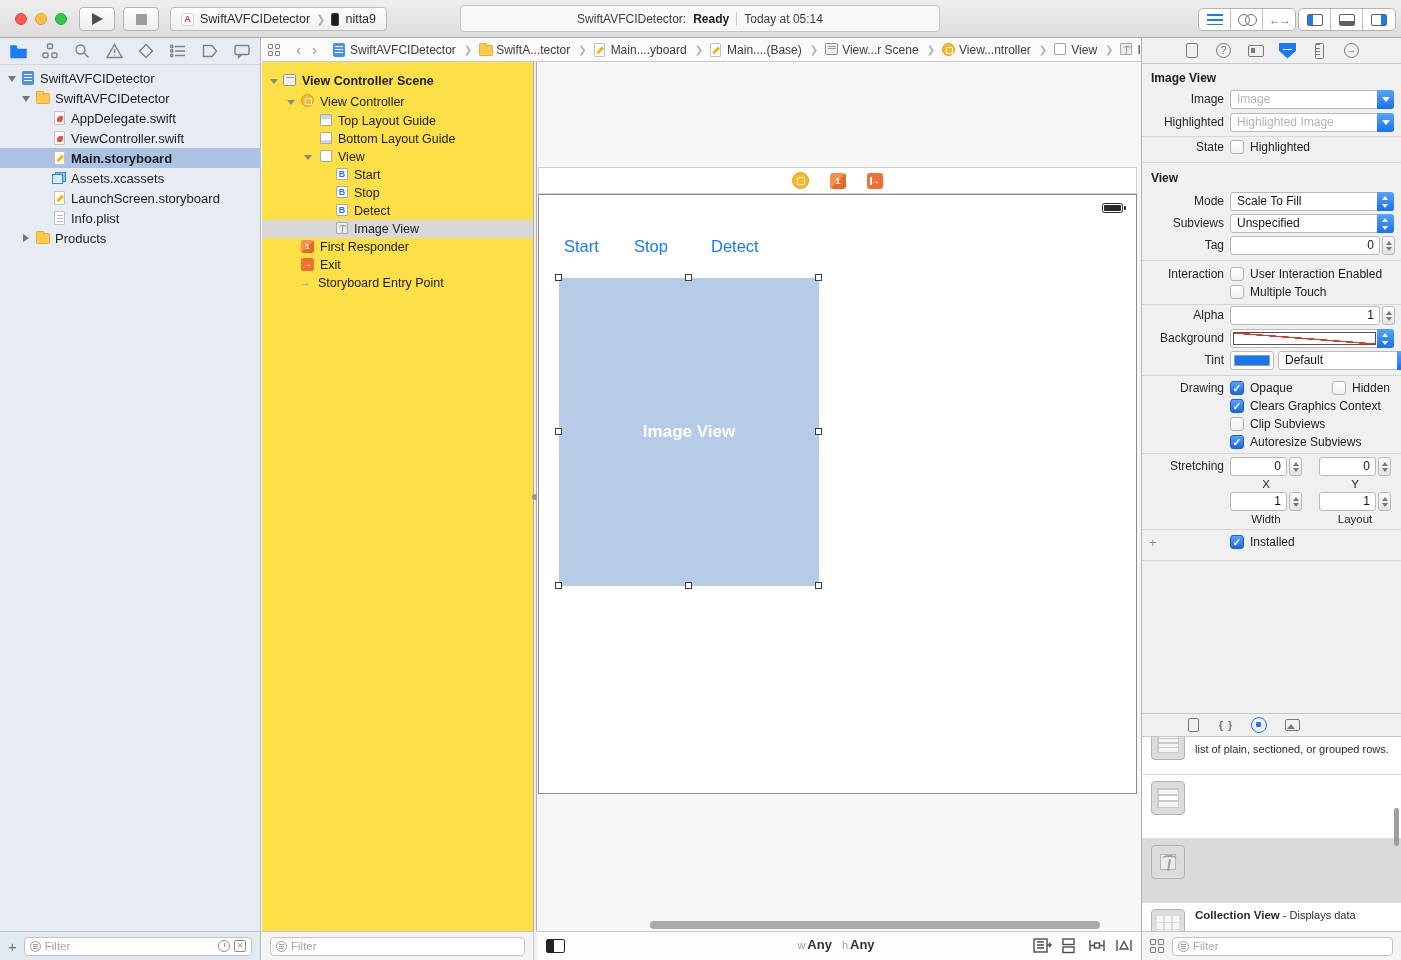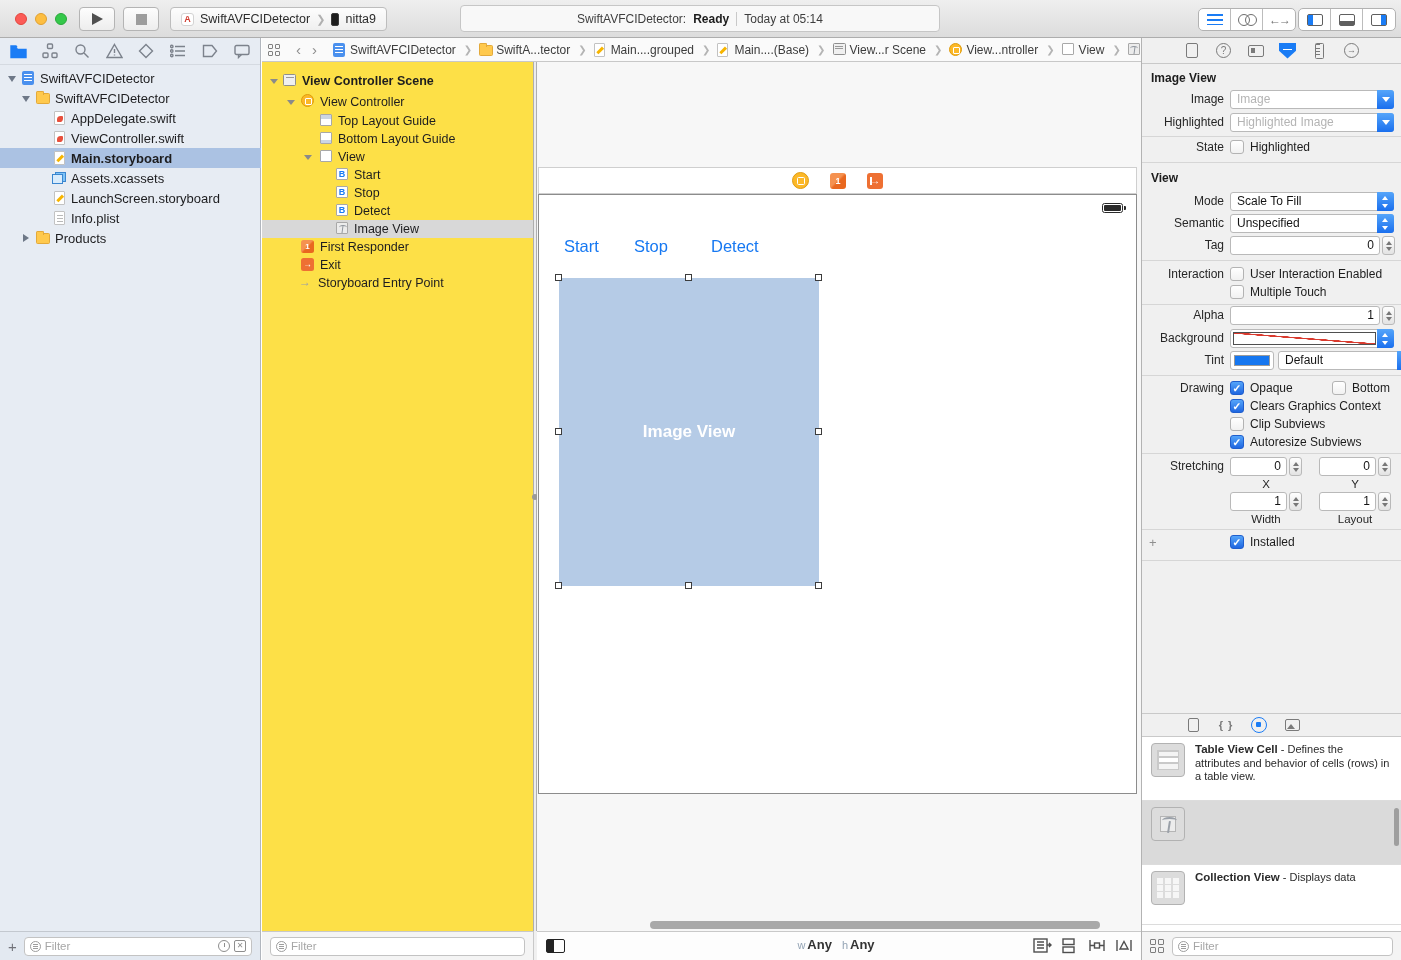--- a/index.html
+++ b/index.html
@@ -406,21 +406,21 @@
       <span class="mini">
           <span class="ic ic-folder"></span>
         </span>
       <span>SwiftA...tector</span>
         <span class="sep">❯</span>
       </span>
     <span class="jb-seg">
       <span class="mini">
           <span class="ic ic-page ic-sb"></span>
         </span>
-      <span>Main....grouped</span>
+      <span>Main....yboard</span>
         <span class="sep">❯</span>
       </span>
     <span class="jb-seg">
       <span class="mini">
           <span class="ic ic-page ic-sb"></span>
         </span>
       <span>Main....(Base)</span>
         <span class="sep">❯</span>
       </span>
     <span class="jb-seg">
@@ -612,21 +612,21 @@
 
     <div class="ihr" style="top:124px"></div>
     <div class="sec-hdr" style="top:133px">View</div>
 
     <span class="ilabel" style="left:2px;top:154px">Mode</span>
     <div class="popup" style="left:88px;top:154px;width:164px">
       <span>Scale To Fill</span>
       <span class="pchev"></span>
     </div>
 
-    <span class="ilabel" style="left:2px;top:176px">Semantic</span>
+    <span class="ilabel" style="left:2px;top:176px">Subviews</span>
     <div class="popup" style="left:88px;top:176px;width:164px">
       <span>Unspecified</span>
       <span class="pchev"></span>
     </div>
 
     <span class="ilabel" style="left:2px;top:198px">Tag</span>
     <div class="tfield" style="left:88px;top:198px;width:150px">0</div>
     <div class="stepper" style="left:240px;top:198px"></div>
 
     <div class="ihr" style="top:222px"></div>
@@ -661,21 +661,21 @@
     </div>
 
     <div class="ihr" style="top:337px"></div>
     <span class="ilabel" style="left:2px;top:342px;line-height:16px">Drawing</span>
     <div class="chkrow" style="left:88px;top:342px">
       <span class="chk on"></span>
       <span class="chklbl">Opaque</span>
     </div>
     <div class="chkrow" style="left:190px;top:342px">
       <span class="chk"></span>
-      <span class="chklbl">Bottom</span>
+      <span class="chklbl">Hidden</span>
     </div>
     <div class="chkrow" style="left:88px;top:360px">
       <span class="chk on"></span>
       <span class="chklbl">Clears Graphics Context</span>
     </div>
     <div class="chkrow" style="left:88px;top:378px">
       <span class="chk"></span>
       <span class="chklbl">Clip Subviews</span>
     </div>
     <div class="chkrow" style="left:88px;top:396px">
@@ -715,29 +715,39 @@
         </span>
       <span class="it">
           <span class="lt-obj"></span>
         </span>
       <span class="it">
           <span class="lt-media"></span>
         </span>
     </div>
 
     <div class="lib-list">
+      <div class="librow partial" style="height:38px">
+        <span class="libicon">
+          <span class="inner">
+              <div></div>
+              <div></div>
+              <div></div>
+              <div></div>
+            </span>
+        </span>
+        <span class="libtext">list of plain, sectioned, or grouped rows.</span>
+      </div>
       <div class="librow" style="height:64px">
         <span class="libicon">
           <span class="inner">
               <div></div>
               <div class="hl"></div>
               <div></div>
             </span>
         </span>
-        <span class="libtext"><b>Table View Cell</b> <span>- Defines the attributes and behavior of cells (rows) in a table view.</span></span>
       </div>
       <div class="librow sel" style="height:64px">
         <span class="libicon palm">
             <span class="frond"></span>
           </span>
       </div>
       <div class="librow" style="height:60px">
         <span class="libicon">
           <span class="grid9">
               <span></span>

